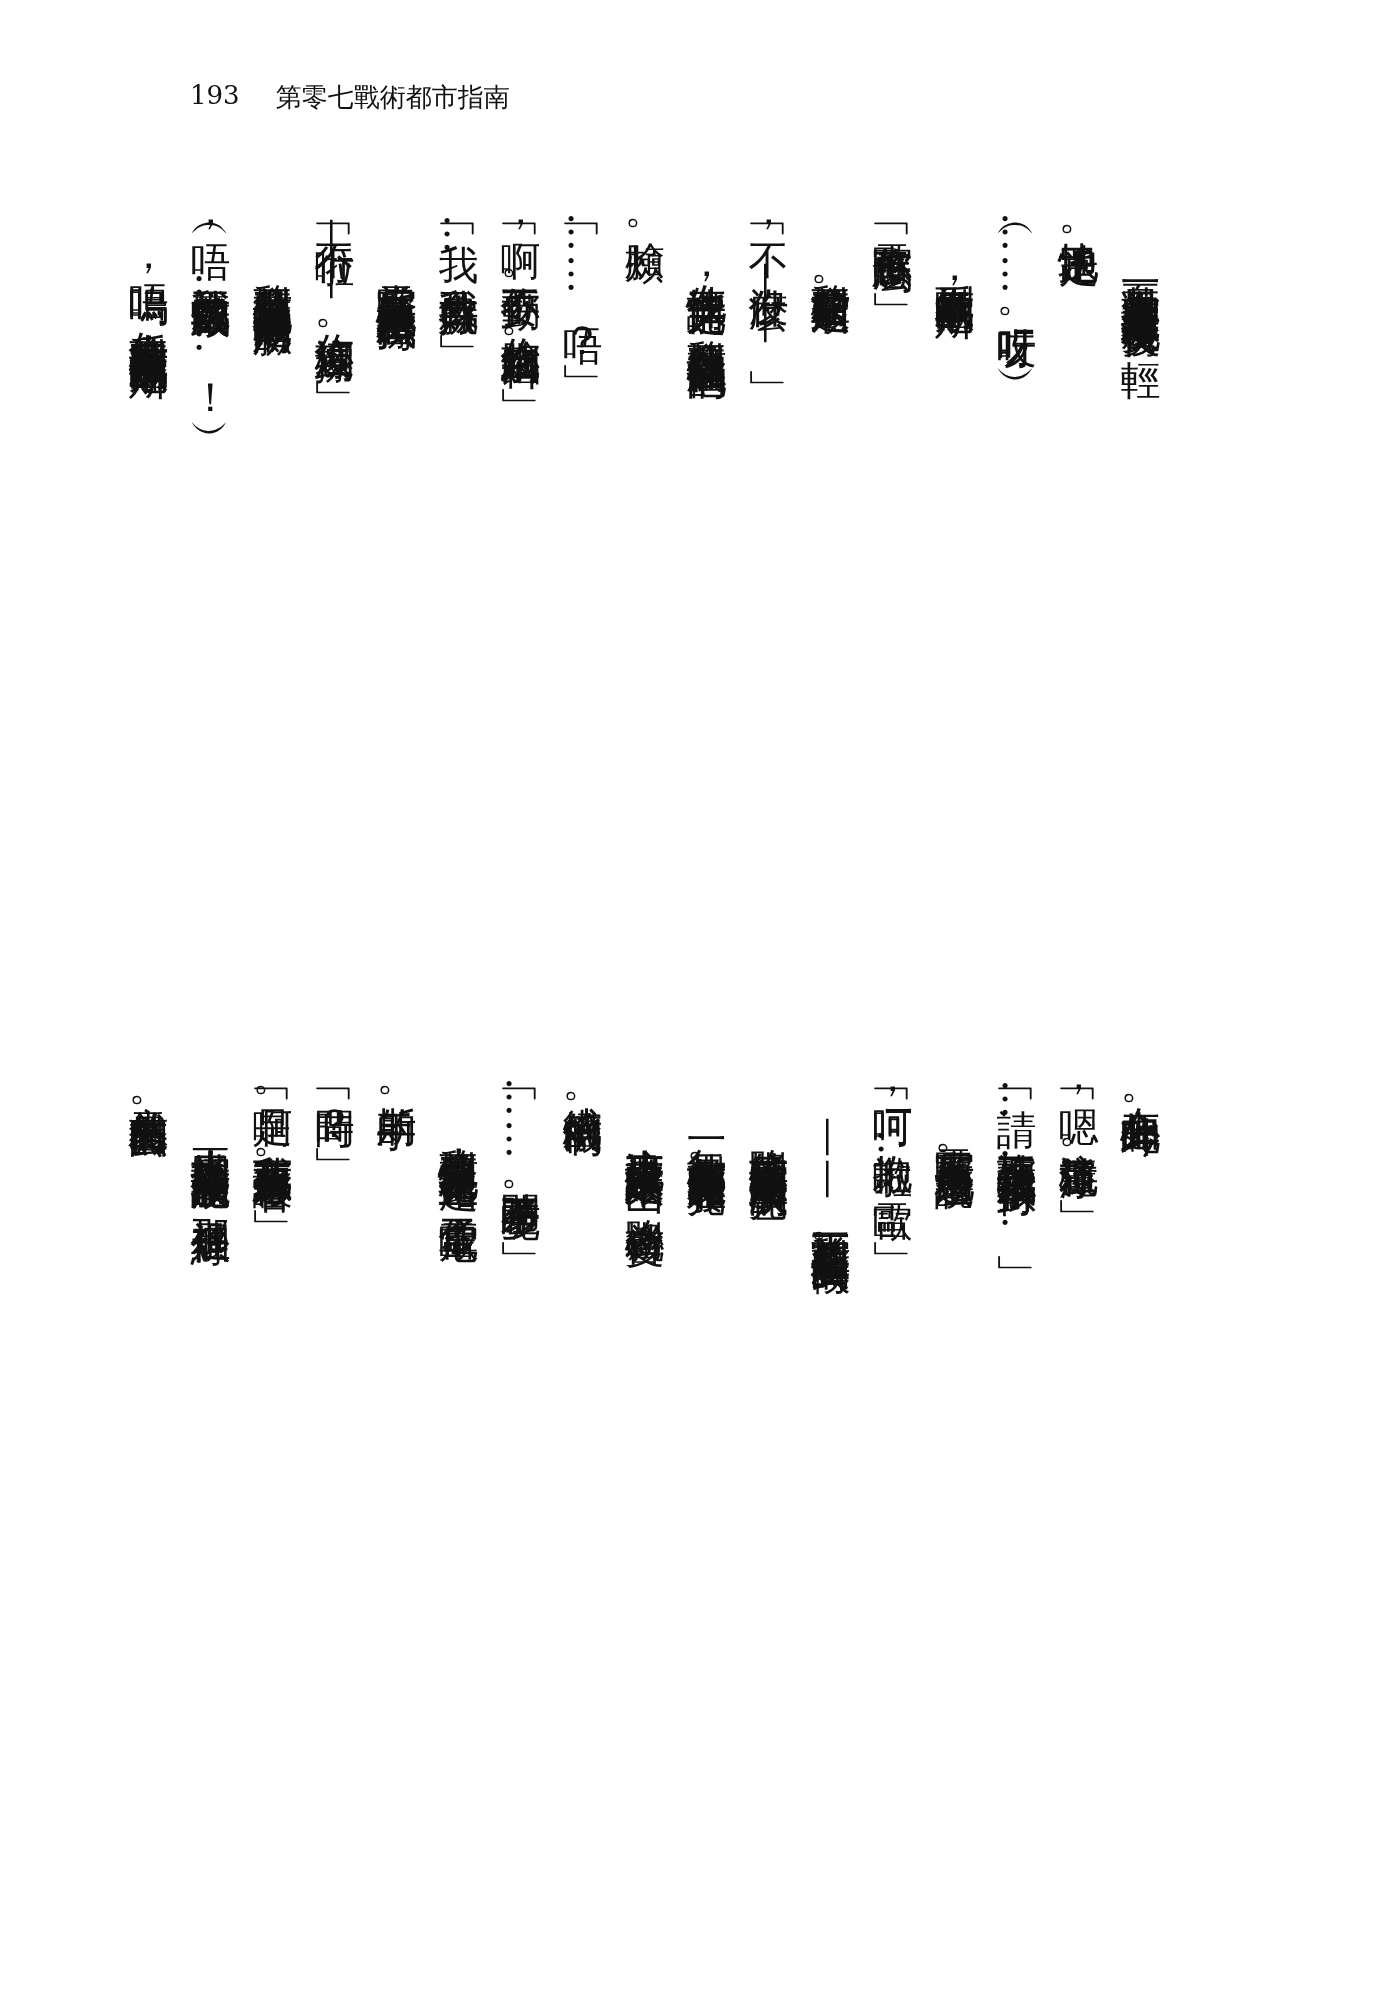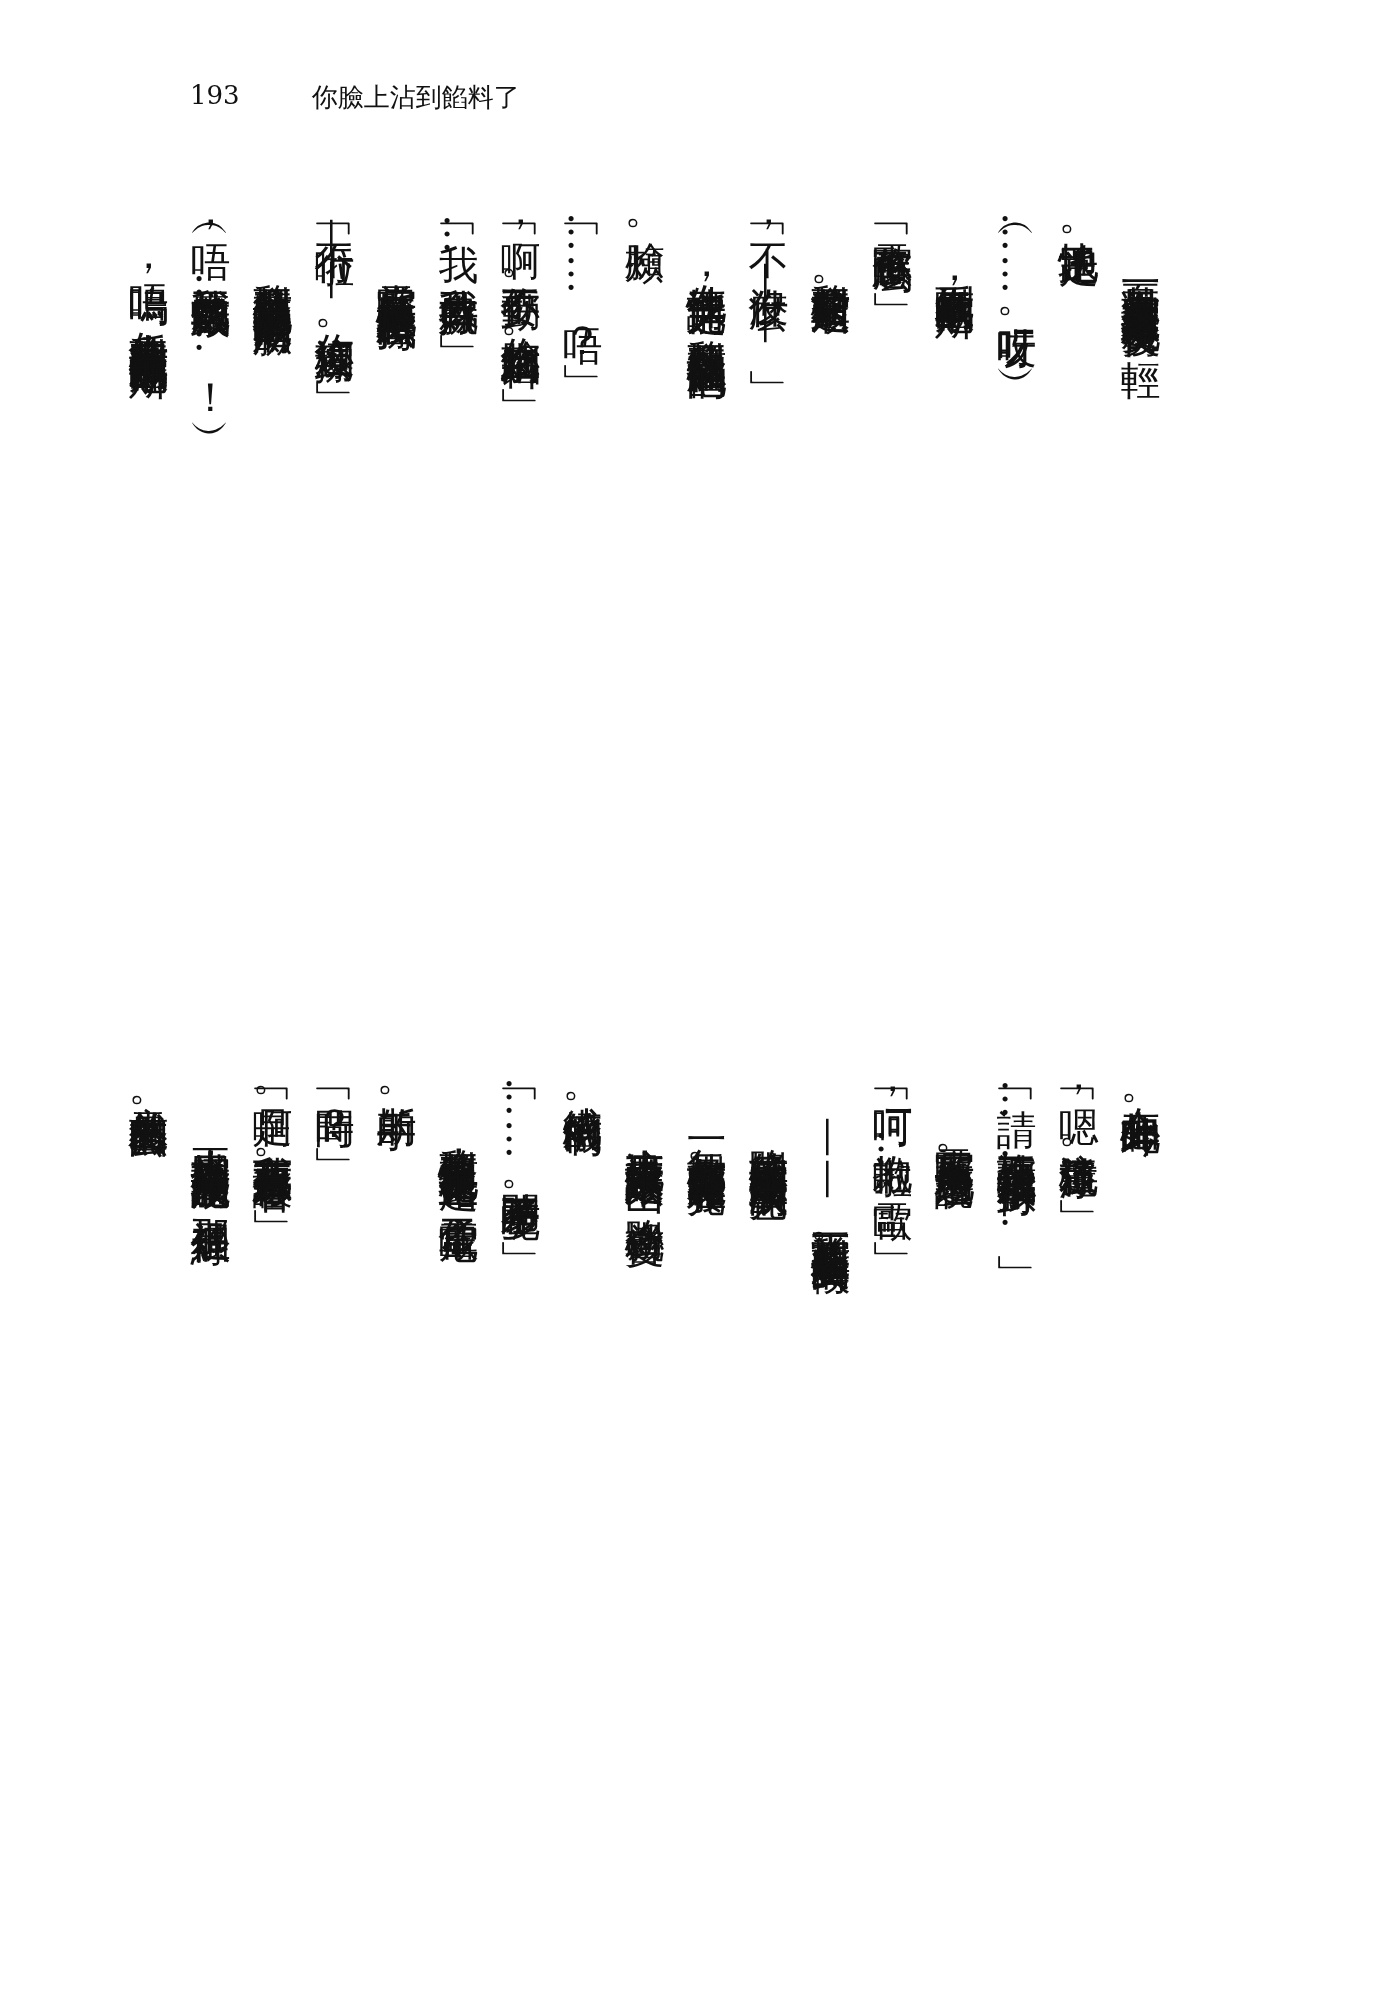--- a/index.html
+++ b/index.html
@@ -1,28 +1,28 @@
 <!DOCTYPE html>
 <html><head>
 <meta charset="utf-8">
 <style>
   html,body{margin:0;padding:0;background:#fff;}
   body{width:1400px;height:1989px;position:relative;overflow:hidden;color:#111;font-family:"DejaVu Serif","Liberation Serif",serif;}
-  .header{position:absolute;top:80px;left:190px;font-size:26px;display:flex;gap:72px;}
+  .header{position:absolute;top:80px;left:190px;font-size:26px;display:flex;gap:36px;}
   .block{position:absolute;writing-mode:vertical-rl;font-size:40px;line-height:62px;letter-spacing:2px;}
   .top{right:228px;top:210px;height:800px;}
   .bot{right:228px;top:1075px;height:800px;}
   .line{display:block;}
 </style>
 </head>
 <body>
 
 <div class="header">
   <span>193</span>
-  <span>你臉上沾到餡料了</span>
+  <span>第零七戰術都市指南</span>
 </div>
 
 <div class="block top" id="top">
     <span class="line">　夏莉對空無一人之處擺出揮拳慶祝姿勢後，輕</span>
     <span class="line">快地跑走了。</span>
     <span class="line">（……哎呀呀。）</span>
     <span class="line">　看到嘆氣的雷歐尼斯，</span>
     <span class="line">「雷歐你怎麼了嗎？」</span>
     <span class="line">　黎榭莉亞皺起了眉頭。</span>
     <span class="line">「不，沒什麼——」</span>

